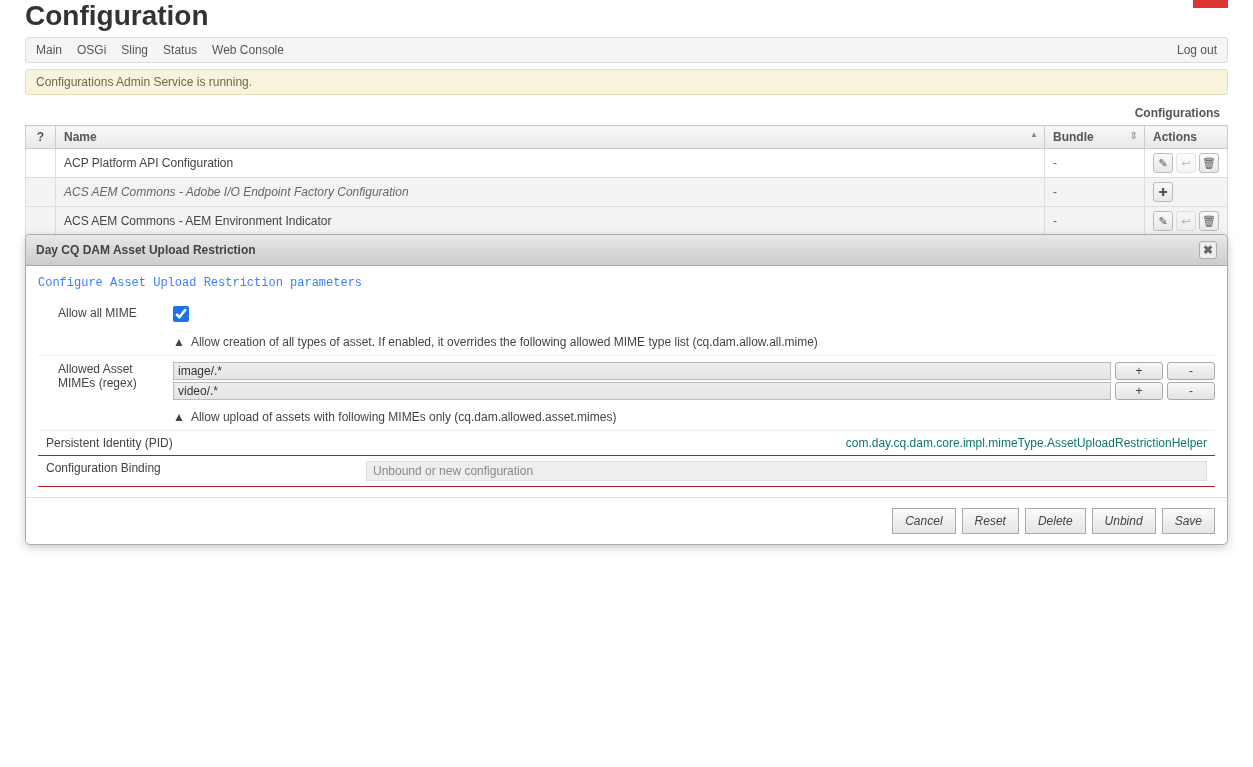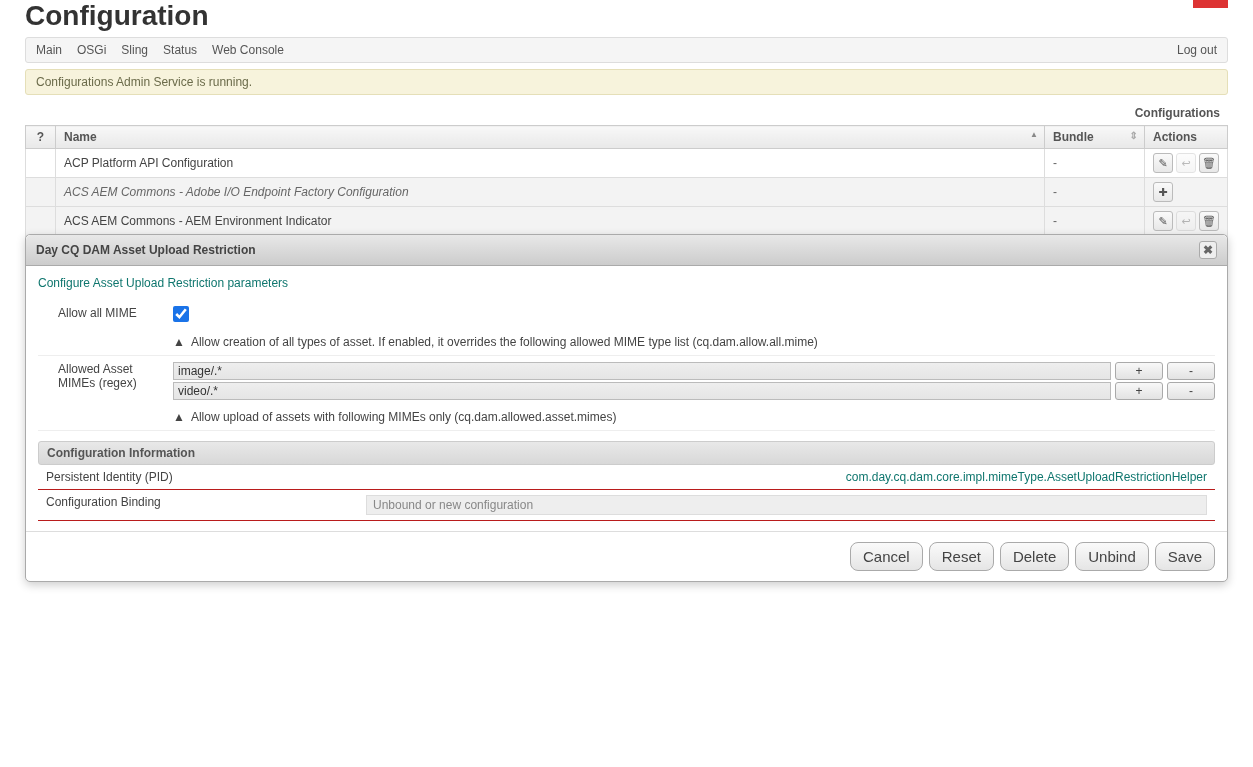--- a/index.html
+++ b/index.html
@@ -24,37 +24,37 @@
 table.listing tbody tr.factory td.name { font-style: italic; color: #666; }
 table.listing tbody tr td.name { color: #444; }
 td.bundle { color: #666; }
 .actions { display: flex; gap: 3px; }
 .action-btn { width: 20px; height: 20px; background: linear-gradient(#fafafa,#e8e8e8); border: 1px solid #bbb; border-radius: 3px; display: flex; align-items: center; justify-content: center; cursor: pointer; font-size: 11px; color: #555; }
 .action-btn.disabled { opacity: 0.4; cursor: default; }
 .dialog { position: absolute; left: 25px; right: 25px; top: 234px; background: #fff; border: 1px solid #aaa; border-radius: 5px; box-shadow: 0 3px 10px rgba(0,0,0,0.2); }
 .dialog-header { background: linear-gradient(#e8e8e8,#ccc); border-bottom: 1px solid #aaa; border-radius: 5px 5px 0 0; padding: 6px 10px; display: flex; justify-content: space-between; align-items: center; font-weight: bold; color: #444; }
 .dialog-close { width: 18px; height: 18px; background: #eee; border: 1px solid #aaa; border-radius: 3px; display: flex; align-items: center; justify-content: center; cursor: pointer; font-weight: bold; color: #666; font-size: 12px; }
 .dialog-body { padding: 10px 12px; }
-.dialog-desc { color: #0f766e; margin-bottom: 10px; }
+.dialog-desc { color: #3b82f6; margin-bottom: 10px; font-family: Liberation Mono, monospace; }
 .form-row { display: flex; border-bottom: 1px solid #eee; padding: 6px 0; }
 .form-label { width: 135px; padding-left: 20px; color: #444; }
 .form-control { flex: 1; }
 .checkbox { width: 16px; height: 16px; accent-color: #1a73e8; }
 .hint { display: flex; align-items: flex-start; gap: 6px; margin-top: 10px; color: #444; font-size: 12px; }
 .warn-icon { font-size: 12px; }
 .mime-row { display: flex; align-items: center; gap: 4px; margin-bottom: 2px; }
 .mime-input { flex: 1; background: linear-gradient(#eee,#e5e5e5); border: 1px solid #bbb; padding: 1px 4px; font-size: 12px; color: #333; resize: horizontal; }
 .pm-btn { width: 48px; height: 18px; background: linear-gradient(#f8f8f8,#e3e3e3); border: 1px solid #aaa; border-radius: 3px; cursor: pointer; font-size: 12px; line-height: 14px; color: #444; }
 .config-info-header { background: linear-gradient(#e8e8e8,#d8d8d8); border: 1px solid #ccc; border-radius: 3px; padding: 4px 8px; font-weight: bold; color: #555; margin-top: 10px; }
 .info-row { display: flex; padding: 5px 8px; border-bottom: 1px solid #b91c1c; justify-content: space-between; }
 .info-label { width: 320px; color: #444; }
 .info-value { color: #0f766e; }
 .info-value.unbound { background: #eee; border: 1px solid #ddd; padding: 2px 6px; color: #888; flex: 1; }
 .dialog-footer { padding: 10px 12px; border-top: 1px solid #ddd; display: flex; justify-content: flex-end; gap: 6px; }
-.dlg-btn { background: linear-gradient(#fafafa,#e5e5e5); border: 1px solid #aaa; border-radius: 8px; padding: 5px 12px; cursor: pointer; color: #444; font-size: 15px; }
+.dlg-btn { background: linear-gradient(#fafafa,#e5e5e5); border: 1px solid #aaa; border-radius: 0; padding: 5px 12px; cursor: pointer; color: #444; font-size: 12px; font-style: italic; }
 .red-tab { position: absolute; top: 0; right: 25px; width: 35px; height: 8px; background: #d33; }
 </style>
 </head>
 <body>
 
 <div class="red-tab"></div>
 
 <div class="header-title">Configuration</div>
 
 <div class="top-bar">
@@ -253,21 +253,20 @@
             <button class="pm-btn">+</button>
             <button class="pm-btn">-</button>
           </div>
           <div class="hint" id="mimes-hint">
           <span class="warn-icon">▲</span>
           <span>Allow upload of assets with following MIMEs only (cq.dam.allowed.asset.mimes)</span>
         </div>
       </div>
     </div>
 
-    <div class="config-info-header">Configuration Information</div>
     <div class="info-row">
       <div class="info-label">Persistent Identity (PID)</div>
       <div class="info-value">com.day.cq.dam.core.impl.mimeType.AssetUploadRestrictionHelper</div>
     </div>
     <div class="info-row">
       <div class="info-label">Configuration Binding</div>
       <div class="info-value unbound">Unbound or new configuration</div>
     </div>
   </div>
   <div class="dialog-footer">

